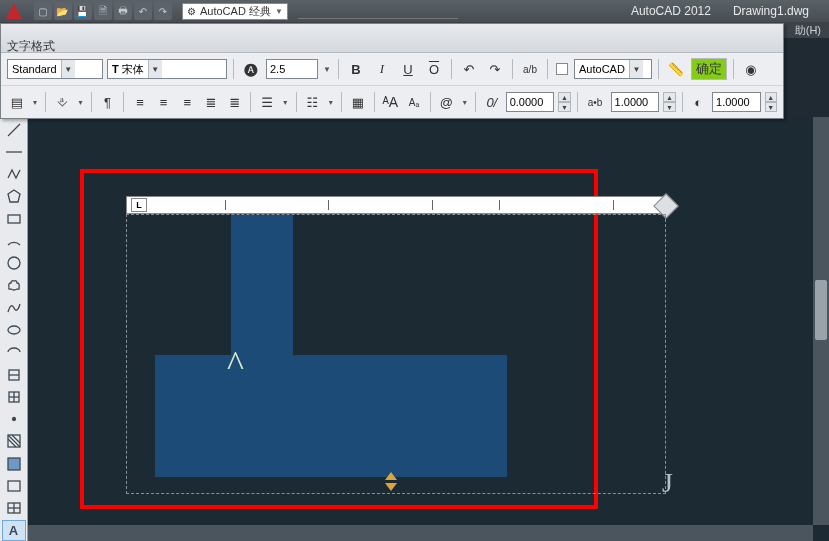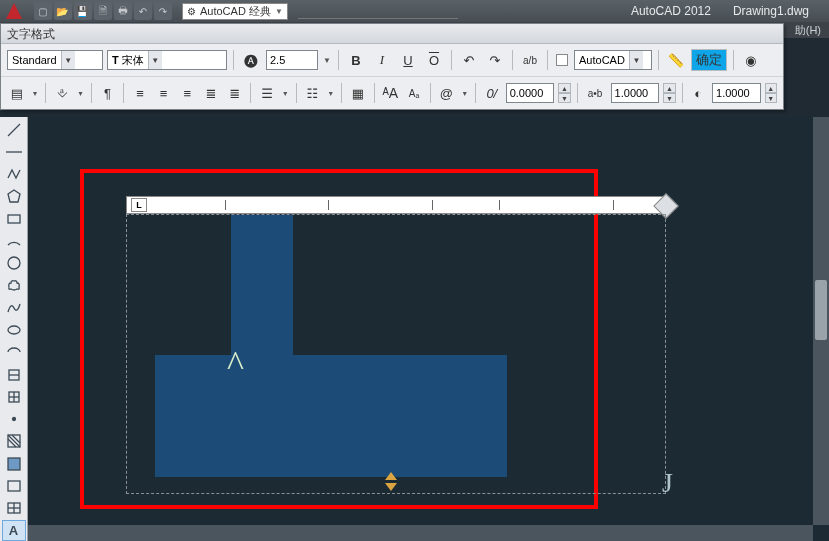--- a/index.html
+++ b/index.html
@@ -16,21 +16,21 @@
 .titlebar .search-area { margin-left: 6px; width: 160px; height: 15px; border-bottom: 1px solid #777; }
 .titlebar .spacer { flex: 1; }
 .titlebar .app-title { color: #e6e8ea; font-size: 12px; margin-right: 18px; }
 .titlebar .doc-title { color: #e6e8ea; font-size: 12px; margin-right: 14px; }
 
 
 .menubar { height: 16px; background: #3c4248; color: #cbd0d3; font-size: 11px; display: flex; justify-content: flex-end; padding-right: 8px; align-items: center; }
 
 
 .textfmt { position: absolute; left: 0; top: 23px; width: 784px; background: #eceef1; border: 1px solid #7a8288; box-shadow: 2px 2px 3px rgba(0,0,0,.3); z-index: 10; }
-.textfmt .panel-title { height: 20px; background: linear-gradient(#e8eaee,#d4d8dd); border-bottom: 1px solid #b5bac0; padding: 2px 6px; font-size: 12px; color: #333; }
+.textfmt .panel-title { height: 20px; background: linear-gradient(#e8eaee,#d4d8dd); border-bottom: 1px solid #b5bac0; padding: 14px 6px; font-size: 12px; color: #333; }
 .textfmt .row { height: 30px; display: flex; align-items: center; gap: 4px; padding: 16px 6px; border-bottom: 1px solid #cfd4da; }
 .textfmt .row:last-child { border-bottom: none; }
 
 .combo { display: inline-flex; align-items: center; background: #fff; border: 1px solid #7e868e; height: 20px; }
 .combo .txt { padding: 0 4px; font-size: 11px; white-space: nowrap; overflow: hidden; }
 .combo .dd { width: 14px; height: 100%; background: #e4e7eb; border-left: 1px solid #b2b7bd; display: flex; align-items: center; justify-content: center; font-size: 8px; color: #444; }
 
 .tb-btn { width: 22px; height: 22px; display: inline-flex; align-items: center; justify-content: center; border: 1px solid transparent; color: #333; font-size: 13px; cursor: pointer; }
 .sep { width: 1px; height: 20px; background: #b6bbc1; margin: 0 2px; }
 .tb-dd { width: 10px; font-size: 8px; color: #555; display: inline-flex; align-items: center; justify-content: center; }
@@ -138,21 +138,21 @@
     <div class="sep"></div>
     <span class="tb-btn" style="width:16px">
         <span style="display:inline-block;width:12px;height:12px;border:1px solid #888;background:#fff"></span>
       </span>
     <div class="combo" style="width:78px">
       <span class="txt">AutoCAD</span>
       <span class="dd">▼</span>
     </div>
     <div class="sep"></div>
     <span class="tb-btn">📏</span>
-    <span class="tb-btn" style="width:auto;padding:0 4px;border:1px solid #b6bbc1;background:#0ea5e9">确定</span>
+    <span class="tb-btn" style="width:auto;padding:0 4px;border:1px solid #b6bbc1;background:#84cc16">确定</span>
     <div class="sep"></div>
     <span class="tb-btn">◉</span>
   </div>
 
   <div class="row">
     <span class="tb-btn">▤</span>
       <span class="tb-dd">▾</span>
     <div class="sep"></div>
     <span class="tb-btn">⎀</span>
       <span class="tb-dd">▾</span>

